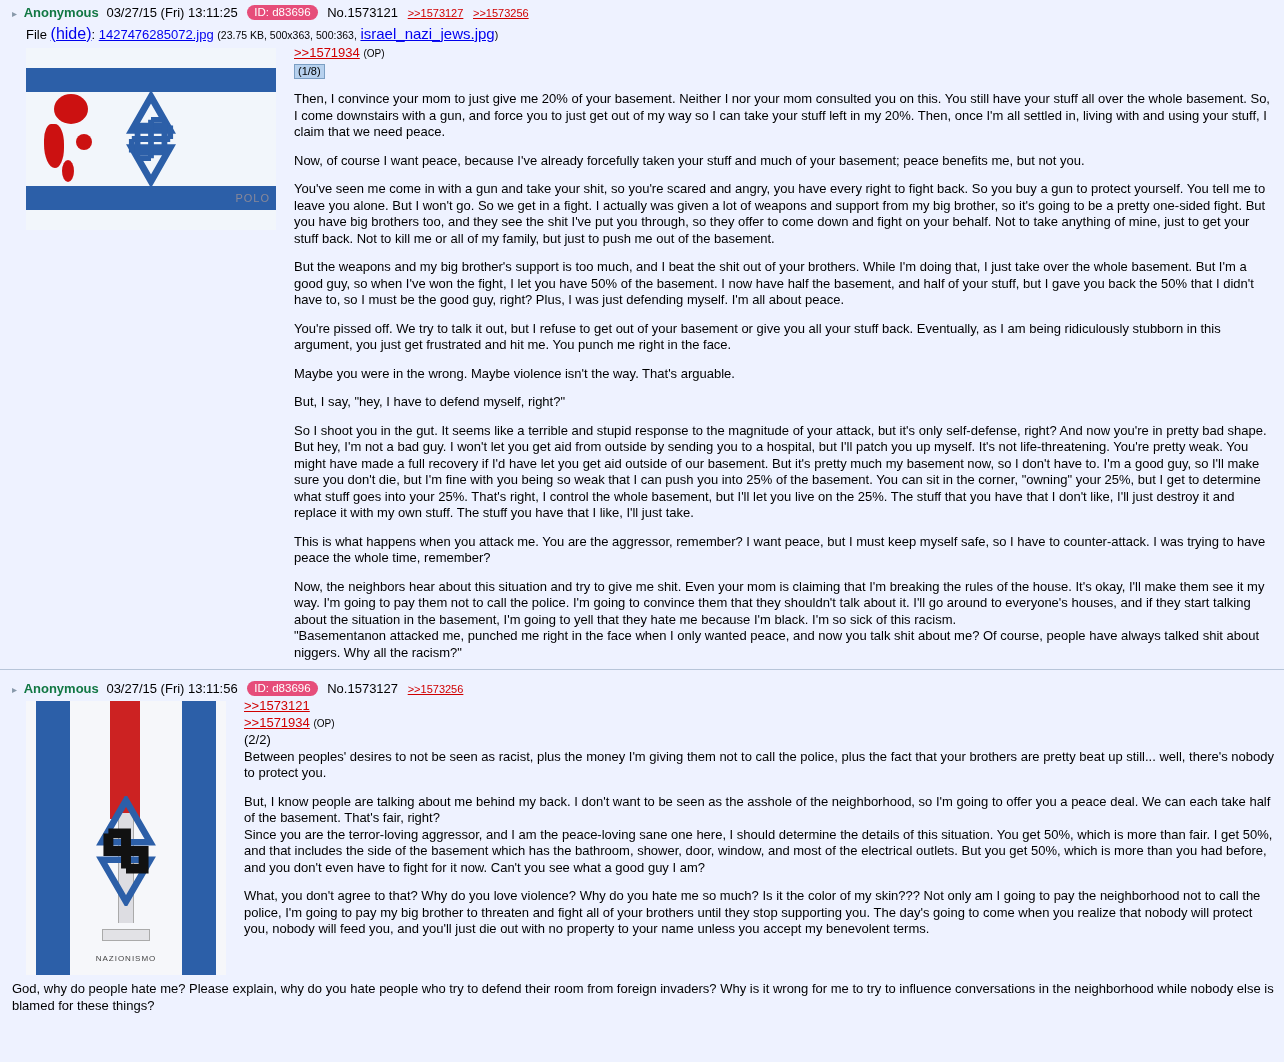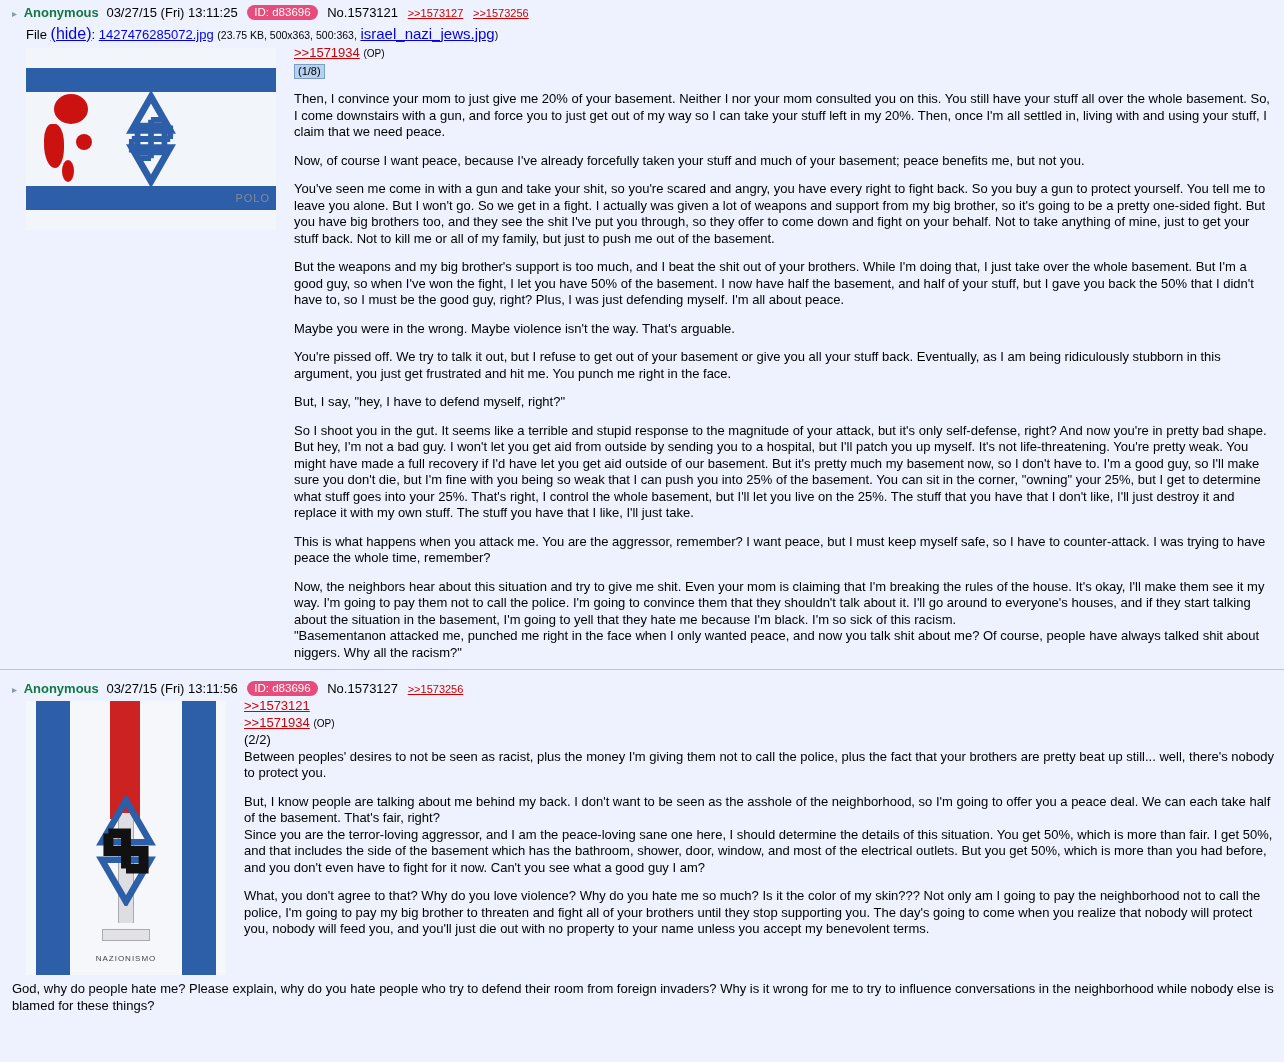--- a/index.html
+++ b/index.html
@@ -235,22 +235,22 @@
     <div class="comment">
       <p>
         <a class="reply-ref">&gt;&gt;1571934</a>
         <span class="op-tag">(OP)</span><br>
         <span class="part-badge">(1/8)</span><br>
       </p>
       <p>Then, I convince your mom to just give me 20% of your basement.  Neither I nor your mom consulted you on this.  You still have your stuff all over the whole basement.  So, I come downstairs with a gun, and force you to just get out of my way so I can take your stuff left in my 20%.  Then, once I'm all settled in, living with and using your stuff, I claim that we need peace.</p>
       <p>Now, of course I want peace, because I've already forcefully taken your stuff and much of your basement; peace benefits me, but not you.</p>
       <p>You've seen me come in with a gun and take your shit, so you're scared and angry, you have every right to fight back.  So you buy a gun to protect yourself.  You tell me to leave you alone.  But I won't go.  So we get in a fight.  I actually was given a lot of weapons and support from my big brother, so it's going to be a pretty one-sided fight.  But you have big brothers too, and they see the shit I've put you through, so they offer to come down and fight on your behalf.  Not to take anything of mine, just to get your stuff back.  Not to kill me or all of my family, but just to push me out of the basement.</p>
       <p>But the weapons and my big brother's support is too much, and I beat the shit out of your brothers.  While I'm doing that, I just take over the whole basement.  But I'm a good guy, so when I've won the fight, I let you have 50% of the basement.  I now have half the basement, and half of your stuff, but I gave you back the 50% that I didn't have to, so I must be the good guy, right?  Plus, I was just defending myself.  I'm all about peace.</p>
+      <p>You're pissed off.  We try to talk it out, but I refuse to get out of your basement or give you all your stuff back.  Eventually, as I am being ridiculously stubborn in this argument, you just get frustrated and hit me.  You punch me right in the face.</p>
       <p>Maybe you were in the wrong.  Maybe violence isn't the way.  That's arguable.</p>
-      <p>You're pissed off.  We try to talk it out, but I refuse to get out of your basement or give you all your stuff back.  Eventually, as I am being ridiculously stubborn in this argument, you just get frustrated and hit me.  You punch me right in the face.</p>
       <p>But, I say, "hey, I have to defend myself, right?"</p>
       <p>So I shoot you in the gut.  It seems like a terrible and stupid response to the magnitude of your attack, but it's only self-defense, right?  And now you're in pretty bad shape.  But hey, I'm not a bad guy.  I won't let you get aid from outside by sending you to a hospital, but I'll patch you up myself.  It's not life-threatening.  You're pretty weak.  You might have made a full recovery if I'd have let you get aid outside of our basement.  But it's pretty much my basement now, so I don't have to.  I'm a good guy, so I'll make sure you don't die, but I'm fine with you being so weak that I can push you into 25% of the basement.  You can sit in the corner, "owning" your 25%, but I get to determine what stuff goes into your 25%.  That's right, I control the whole basement, but I'll let you live on the 25%.  The stuff that you have that I don't like, I'll just destroy it and replace it with my own stuff.  The stuff you have that I like, I'll just take.</p>
       <p>This is what happens when you attack me.  You are the aggressor, remember?  I want peace, but I must keep myself safe, so I have to counter-attack.  I was trying to have peace the whole time, remember?</p>
       <p style="white-space: pre-line;">Now, the neighbors hear about this situation and try to give me shit.  Even your mom is claiming that I'm breaking the rules of the house.  It's okay, I'll make them see it my way.  I'm going to pay them not to call the police.  I'm going to convince them that they shouldn't talk about it.  I'll go around to everyone's houses, and if they start talking about the situation in the basement, I'm going to yell that they hate me because I'm black.  I'm so sick of this racism.
 "Basementanon attacked me, punched me right in the face when I only wanted peace, and now you talk shit about me?  Of course, people have always talked shit about niggers.  Why all the racism?"</p>
     </div>
   </div>
 
   <hr class="post-divider">
 

